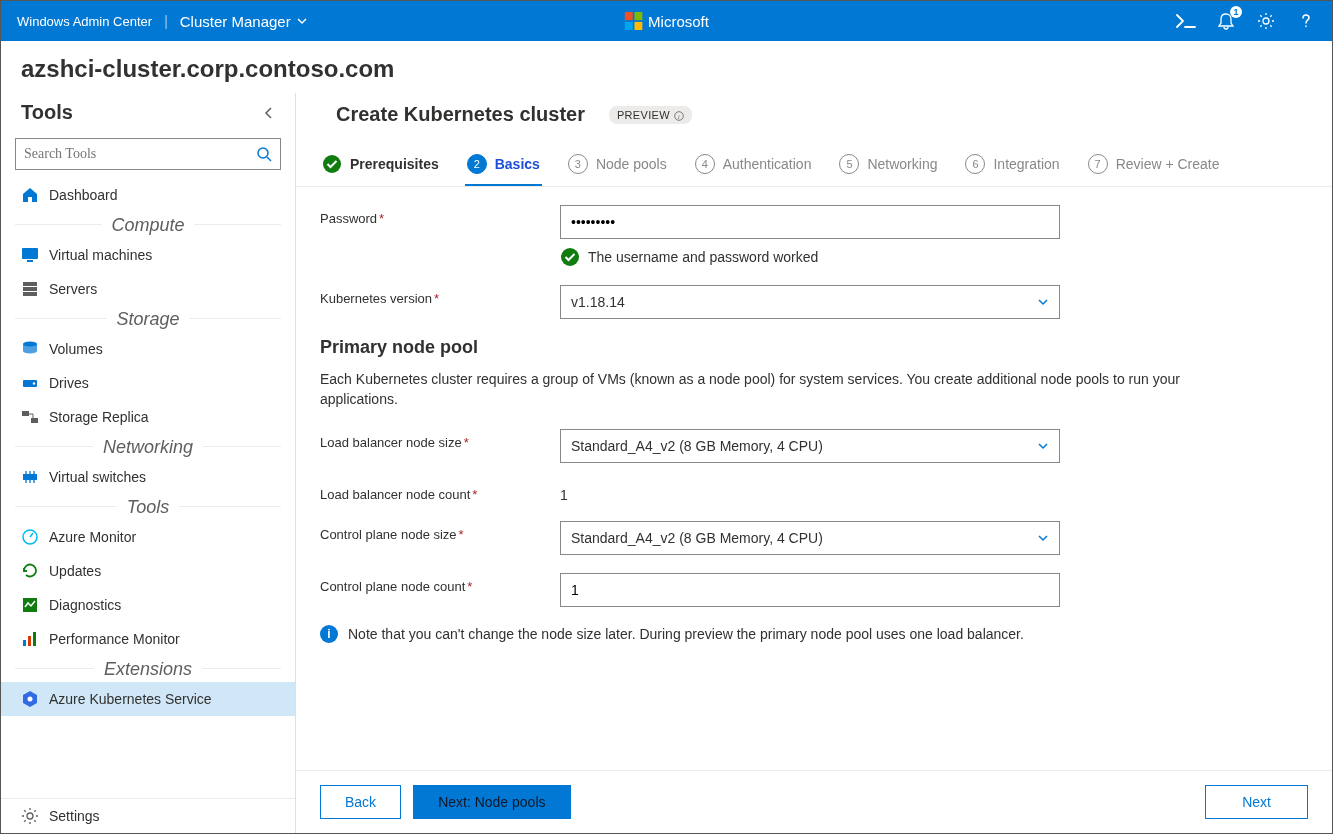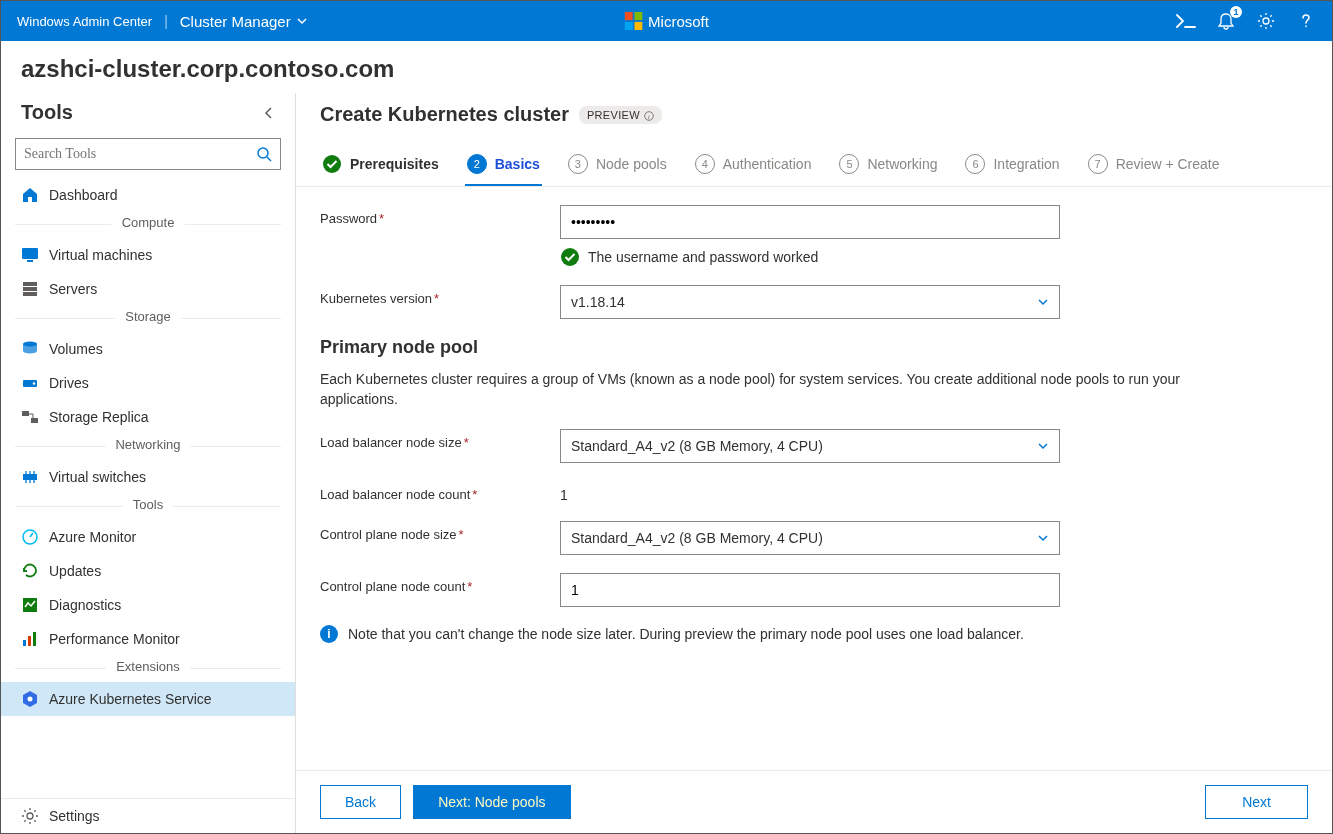--- a/index.html
+++ b/index.html
@@ -31,28 +31,28 @@
   .search-wrap { padding: 0 14px 8px 14px; }
   .search-box { display: flex; align-items: center; border: 1px solid #8a8886; height: 32px; padding: 0 8px; }
   .search-box input { border: none; outline: none; flex: 1; font-size: 14px; font-family: Liberation Serif, serif; }
   .search-box .search-ico { color: #0078D4; }
   .nav { overflow-y: auto; flex: 1; }
   .nav-item { display: flex; align-items: center; gap: 10px; padding: 8px 14px 8px 20px; cursor: pointer; font-size: 14px; }
   .nav-item.selected { background: #d0e7f8; }
   .nav-item .ico { width: 18px; height: 18px; flex-shrink: 0; }
   .nav-group-wrap { position: relative; height: 16px; margin: 4px 0 6px 0; }
   .nav-group-wrap::before { content: ""; position: absolute; top: 50%; left: 14px; right: 14px; height: 1px; background: #edebe9; }
-  .nav-group-label { position: absolute; left: 50%; transform: translateX(-50%); background: #fff; padding: 0 10px; font-size: 13px; color: #605e5c; top: -1px; }
+  .nav-group-label { position: absolute; left: 50%; transform: translateX(-50%); background: #fff; padding: 0 10px; font-size: 18px; color: #605e5c; top: -1px; font-style: italic; }
   
   .sidebar-footer { border-top: 1px solid #edebe9; }
   
   
   .content { flex: 1; display: flex; flex-direction: column; overflow: hidden; position: relative; }
   .content-header { padding: 0 24px 0 24px; }
-  .create-title-row { display: flex; align-items: center; gap: 10px; margin: 10px 0 18px 0; }
+  .create-title-row { display: flex; align-items: center; gap: 24px; margin: 10px 0 18px 16px; }
   .create-title { font-size: 20px; font-weight: 600; }
   .preview-badge { background: #edebe9; color: #323130; font-size: 11px; padding: 3px 8px; display: flex; align-items: flex-end; gap: 4px; border-radius: 8px; letter-spacing: 0.3px; }
   
   
   .wizard { display: flex; align-items: center; gap: 24px; border-bottom: 1px solid #edebe9; padding: 0 24px; }
   .step { display: flex; align-items: center; gap: 8px; padding: 10px 2px 12px 2px; cursor: pointer; position: relative; }
   .step .circle { width: 20px; height: 20px; border-radius: 50%; border: 1px solid #8a8886; display: flex; align-items: center; justify-content: center; font-size: 11px; color: #8a8886; }
   .step.done .circle { border: none; }
   .step.active .circle { background: #0078D4; border-color: #0078D4; color: #fff; }
   .step.active { border-bottom: 2px solid #0078D4; padding-bottom: 10px; }
@@ -71,21 +71,21 @@
   .form-field .static-val { font-size: 14px; padding-top: 6px; color: #323130; }
   .validate-row { display: flex; align-items: center; gap: 8px; margin-top: 8px; font-size: 14px; }
   .section-heading { font-size: 18px; font-weight: 600; margin: 8px 0 12px 0; }
   .section-desc { font-size: 14px; margin-bottom: 20px; max-width: 920px; color: #323130; line-height: 1.4; }
   .info-note { display: flex; gap: 10px; align-items: center; font-size: 14px; margin-top: 12px; }
   .info-ico { width: 18px; height: 18px; border-radius: 50%; background: #0078d4; color: #fff; display: flex; align-items: center; justify-content: center; font-size: 12px; font-weight: bold; flex-shrink: 0; }
   
   
   .form-footer { border-top: 1px solid #edebe9; padding: 14px 24px; display: flex; gap: 12px; align-items: center; }
   .btn { height: 34px; padding: 0 24px; font-size: 14px; border: 1px solid #0078D4; background: #fff; color: #0078D4; cursor: pointer; font-family: inherit; }
-  .btn.primary { background: #0078D4; color: #fef9c3; }
+  .btn.primary { background: #0078D4; color: #0f172a; }
   .btn.exit { margin-left: auto; padding: 0 36px; }
   
   svg { display: block; }
 </style>
 </head>
 <body>
 
 <div class="top-header">
   <span class="app-title">Windows Admin Center</span>
   <span class="divider">|</span>

